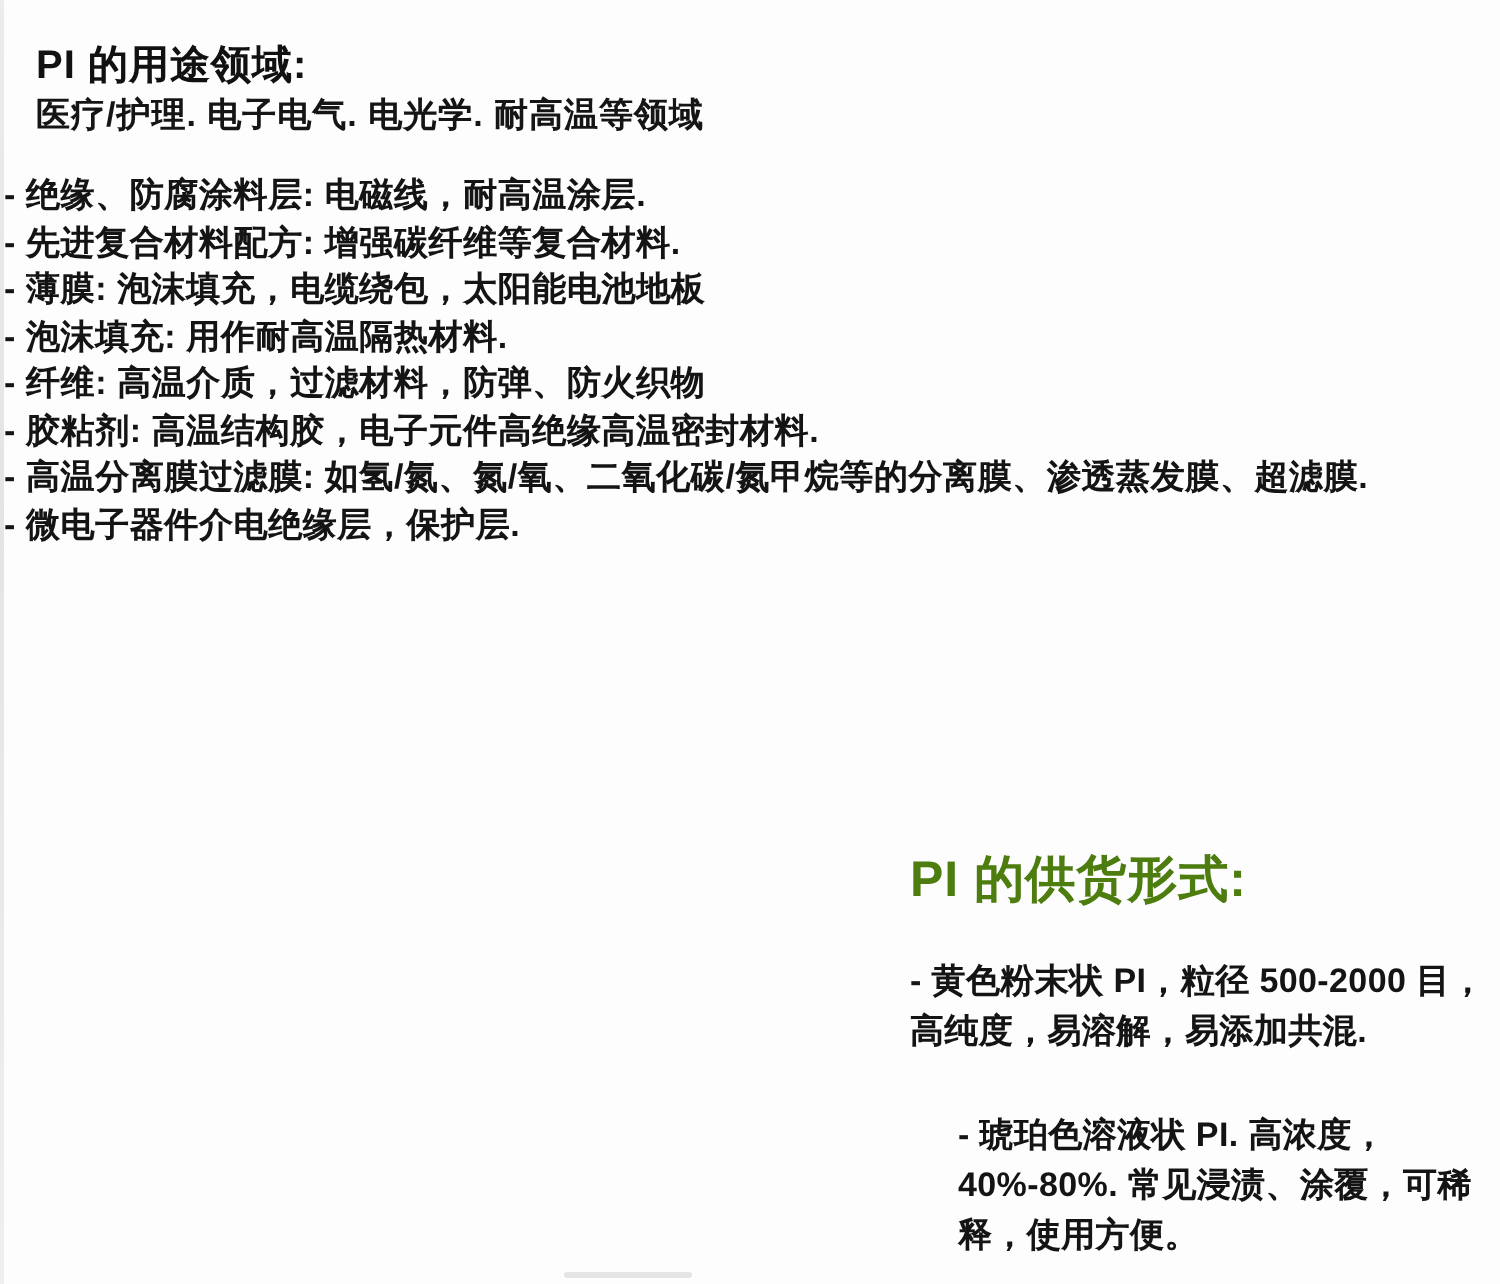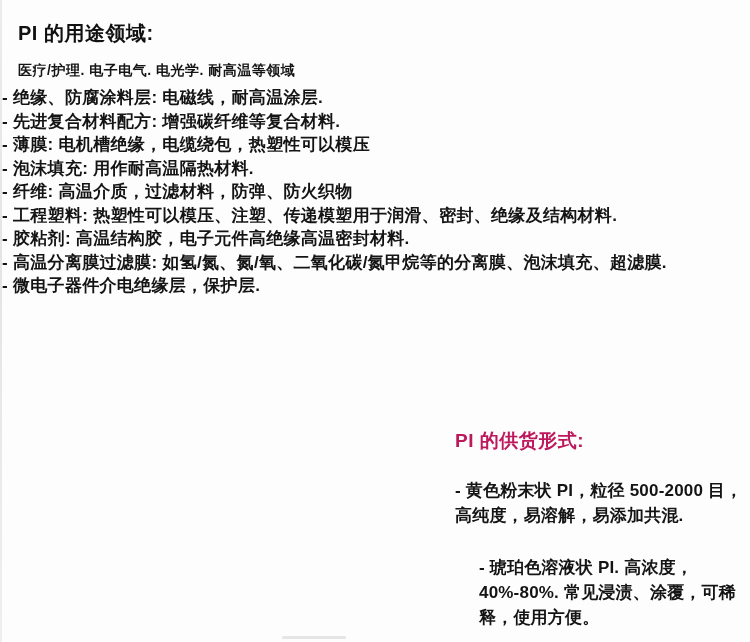--- a/index.html
+++ b/index.html
@@ -46,26 +46,26 @@
     width: 726px;
   }
   .doc-title {
     font-size: 20px;
     font-weight: 700;
     letter-spacing: 0.5px;
     color: #111;
     line-height: 26px;
   }
   .doc-subtitle {
-    font-size: 14px;
+    font-size: 17px;
     font-weight: 700;
     letter-spacing: 0.5px;
     color: #151515;
     line-height: 24px;
-    margin-top: 12px;
+    margin-top: 0;
   }
   .usage-list {
     position: absolute;
     left: 2px;
     top: 86px;
     width: 732px;
   }
   .usage-item {
     font-size: 17px;
     font-weight: 600;
@@ -74,24 +74,24 @@
     color: #141414;
     white-space: nowrap;
   }
   .right-section {
     position: absolute;
     left: 455px;
     top: 428px;
     width: 293px;
   }
   .supply-title {
-    font-size: 19px;
+    font-size: 25px;
     font-weight: 700;
     letter-spacing: 0.5px;
-    color: #be185d;
+    color: #4d7c0f;
     line-height: 25px;
   }
   .supply-paragraph {
     font-size: 17px;
     font-weight: 700;
     letter-spacing: 0.2px;
     line-height: 25px;
     color: #141414;
     margin-top: 25px;
   }
@@ -108,26 +108,25 @@
   <div class="scan-edge-left"></div>
 
   <div class="left-section">
     <div class="doc-title">PI 的用途领域:</div>
     <div class="doc-subtitle">医疗/护理. 电子电气. 电光学. 耐高温等领域</div>
   </div>
 
   <div class="usage-list">
     <div class="usage-item">- 绝缘、防腐涂料层: 电磁线，耐高温涂层.</div>
     <div class="usage-item">- 先进复合材料配方: 增强碳纤维等复合材料.</div>
-    <div class="usage-item">- 薄膜: 电机槽绝缘，电缆绕包，热塑性可以模压</div>
+    <div class="usage-item">- 薄膜: 泡沫填充，电缆绕包，太阳能电池地板</div>
     <div class="usage-item">- 泡沫填充: 用作耐高温隔热材料.</div>
     <div class="usage-item">- 纤维: 高温介质，过滤材料，防弹、防火织物</div>
-    <div class="usage-item">- 工程塑料: 热塑性可以模压、注塑、传递模塑用于润滑、密封、绝缘及结构材料.</div>
     <div class="usage-item">- 胶粘剂: 高温结构胶，电子元件高绝缘高温密封材料.</div>
-    <div class="usage-item">- 高温分离膜过滤膜: 如氢/氮、氮/氧、二氧化碳/氮甲烷等的分离膜、泡沫填充、超滤膜.</div>
+    <div class="usage-item">- 高温分离膜过滤膜: 如氢/氮、氮/氧、二氧化碳/氮甲烷等的分离膜、渗透蒸发膜、超滤膜.</div>
     <div class="usage-item">- 微电子器件介电绝缘层，保护层.</div>
   </div>
 
   <div class="right-section">
     <div class="supply-title">PI 的供货形式:</div>
     <div class="supply-paragraph">- 黄色粉末状 PI，粒径 500-2000 目，高纯度，易溶解，易添加共混.</div>
     <div class="supply-paragraph">- 琥珀色溶液状 PI. 高浓度，40%-80%. 常见浸渍、涂覆，可稀释，使用方便。</div>
   </div>
 
   <div class="scan-smudge-bottom"></div>

